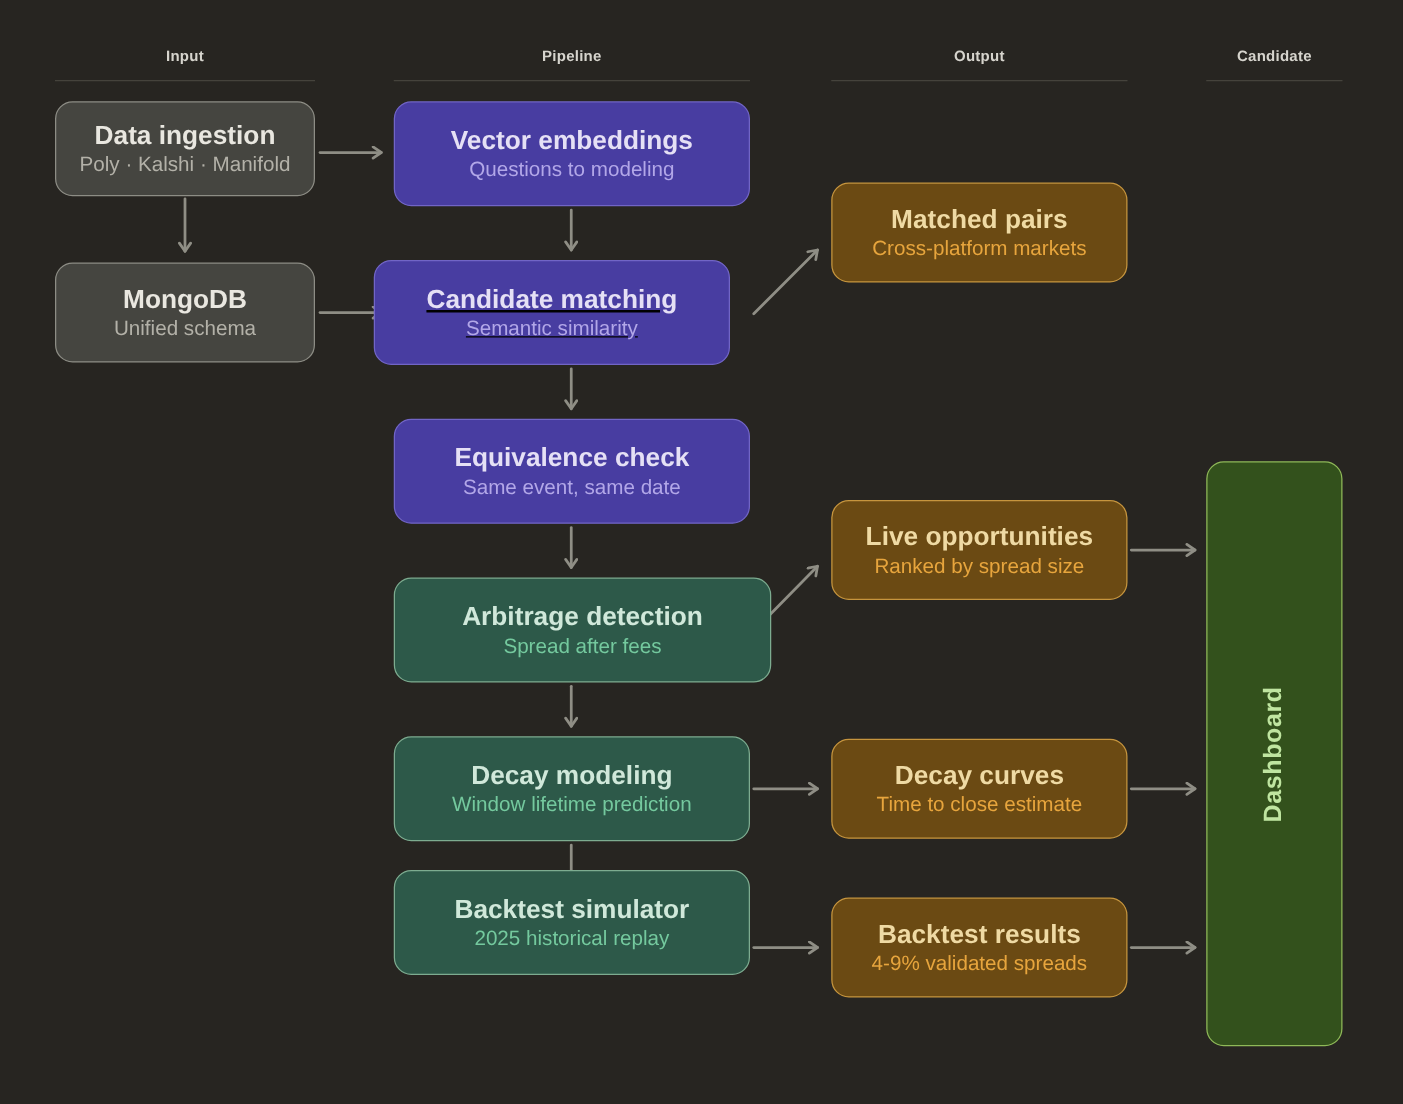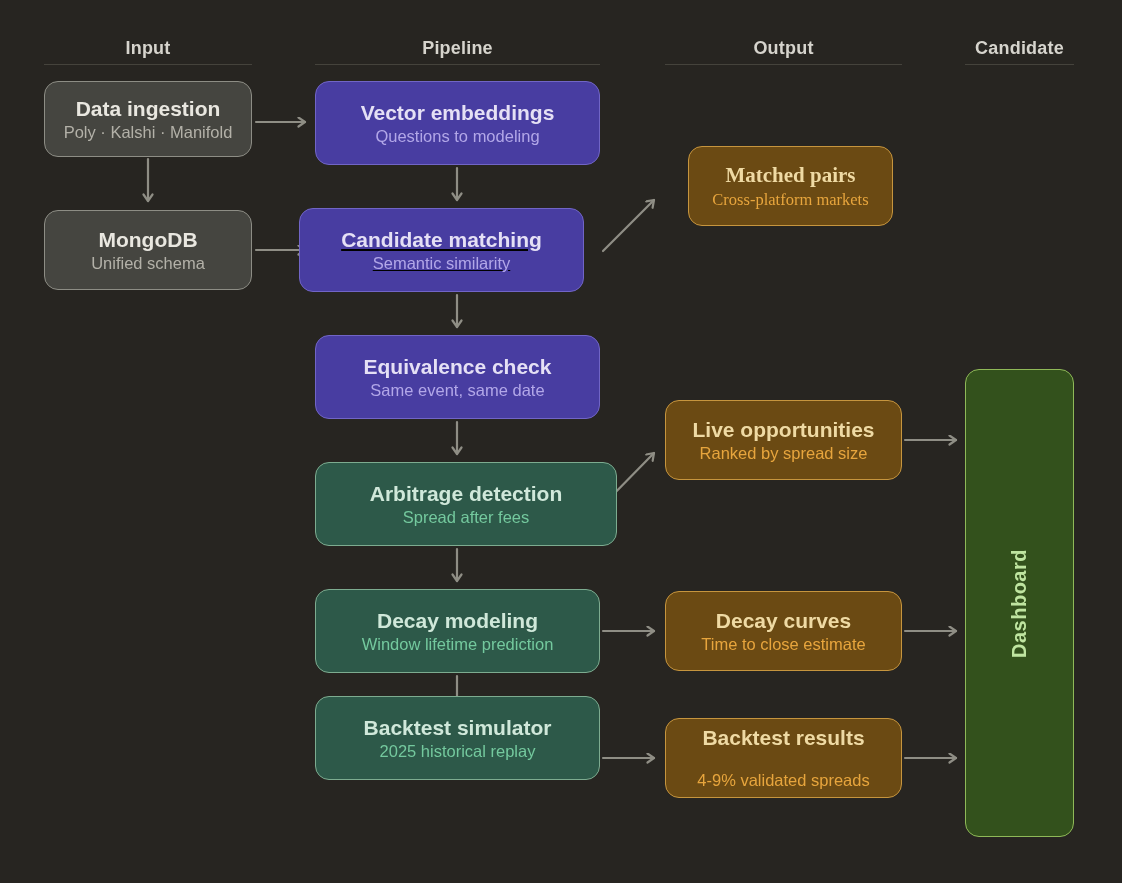--- a/index.html
+++ b/index.html
@@ -10,21 +10,21 @@
     overflow:hidden;
   }
   .canvas { position:relative; width:1122px; height:883px; background:#272521; }
 
   .arrows { position:absolute; left:0; top:0; pointer-events:none; }
 
   .col-header {
     position:absolute;
     text-align:center;
     color:#d6d4cd;
-    font-size:18px;
+    font-size:12px;
     font-weight:600;
     letter-spacing:.2px;
   }
   .col-rule { position:absolute; height:1px; background:#45433c; }
 
   .node {
     position:absolute;
     box-sizing:border-box;
     border-radius:14px;
     border:1.5px solid;
@@ -140,36 +140,36 @@
   <div class="node teal" style="left:315px; top:589px; width:285px; height:84px;">
     <div class="t">Decay modeling</div>
     <div class="s">Window lifetime prediction</div>
   </div>
 
   <div class="node teal" style="left:315px; top:696px; width:285px; height:84px;">
     <div class="t">Backtest simulator</div>
     <div class="s">2025 historical replay</div>
   </div>
 
-  <div class="node amber" style="left:688px; top:146px; width:205px; height:80px;font-family:Liberation Serif, serif;">
+  <div class="node amber" style="left:665px; top:146px; width:237px; height:80px;">
     <div class="t">Matched pairs</div>
     <div class="s">Cross-platform markets</div>
   </div>
 
   <div class="node amber" style="left:665px; top:400px; width:237px; height:80px;">
     <div class="t">Live opportunities</div>
     <div class="s">Ranked by spread size</div>
   </div>
 
   <div class="node amber" style="left:665px; top:591px; width:237px; height:80px;">
     <div class="t">Decay curves</div>
     <div class="s">Time to close estimate</div>
   </div>
 
-  <div class="node amber" style="left:665px; top:718px; width:237px; height:80px;justify-content:space-between;">
+  <div class="node amber" style="left:665px; top:718px; width:237px; height:80px;">
     <div class="t">Backtest results</div>
     <div class="s">4-9% validated spreads</div>
   </div>
 
   <div class="node greenbox" style="left:965px; top:369px; width:109px; height:468px;">
     <div class="vt">Dashboard</div>
   </div>
 
 </div>
 

